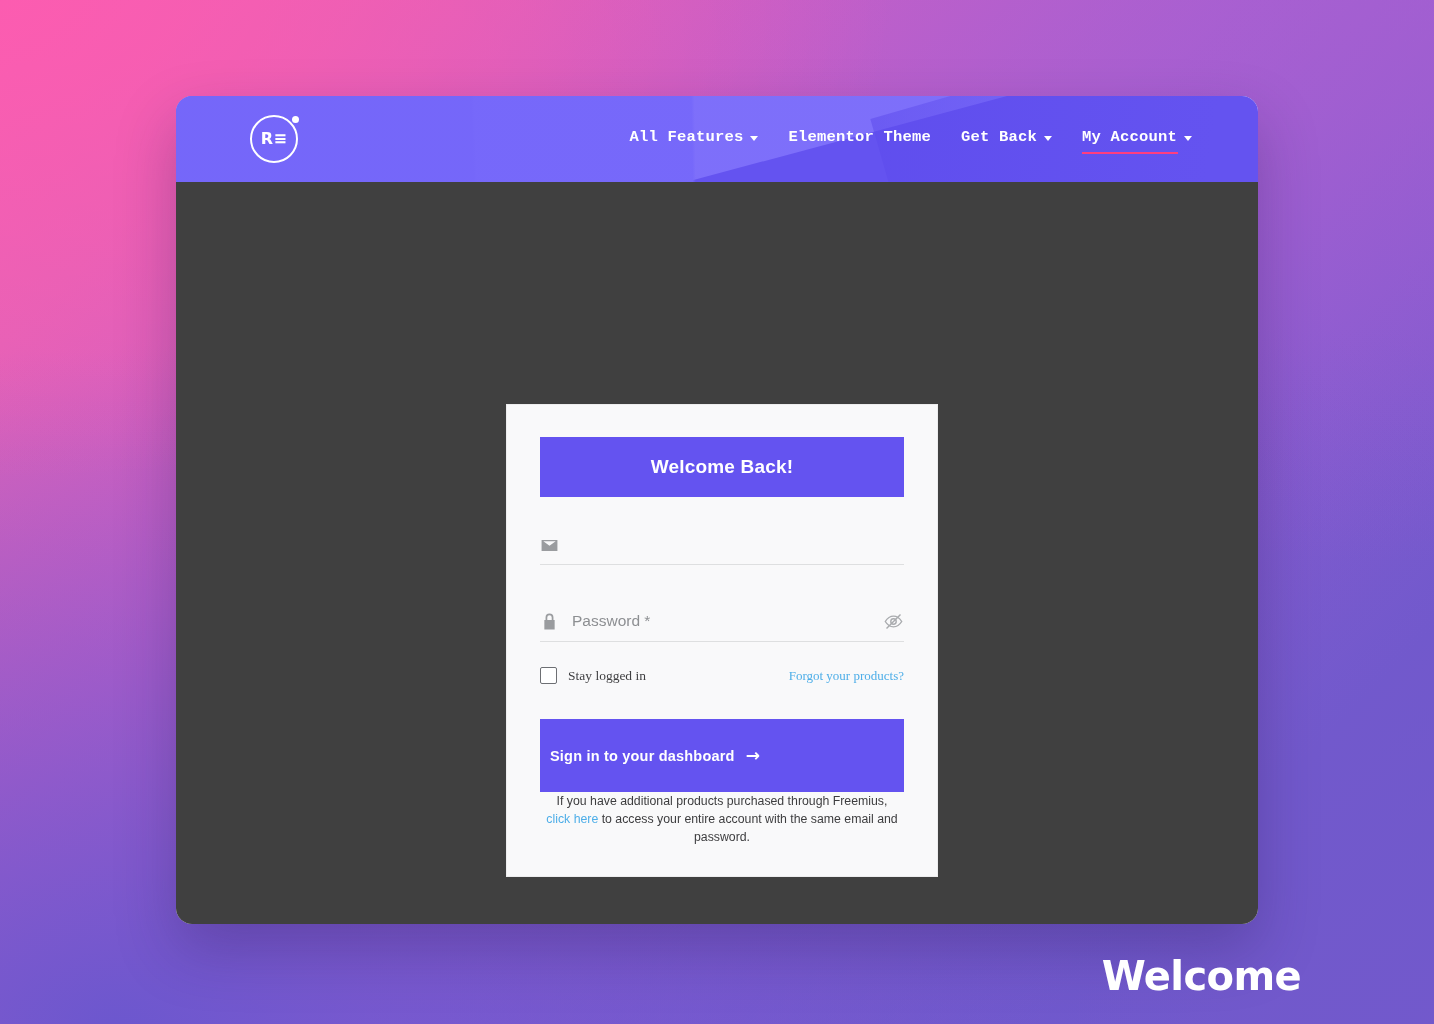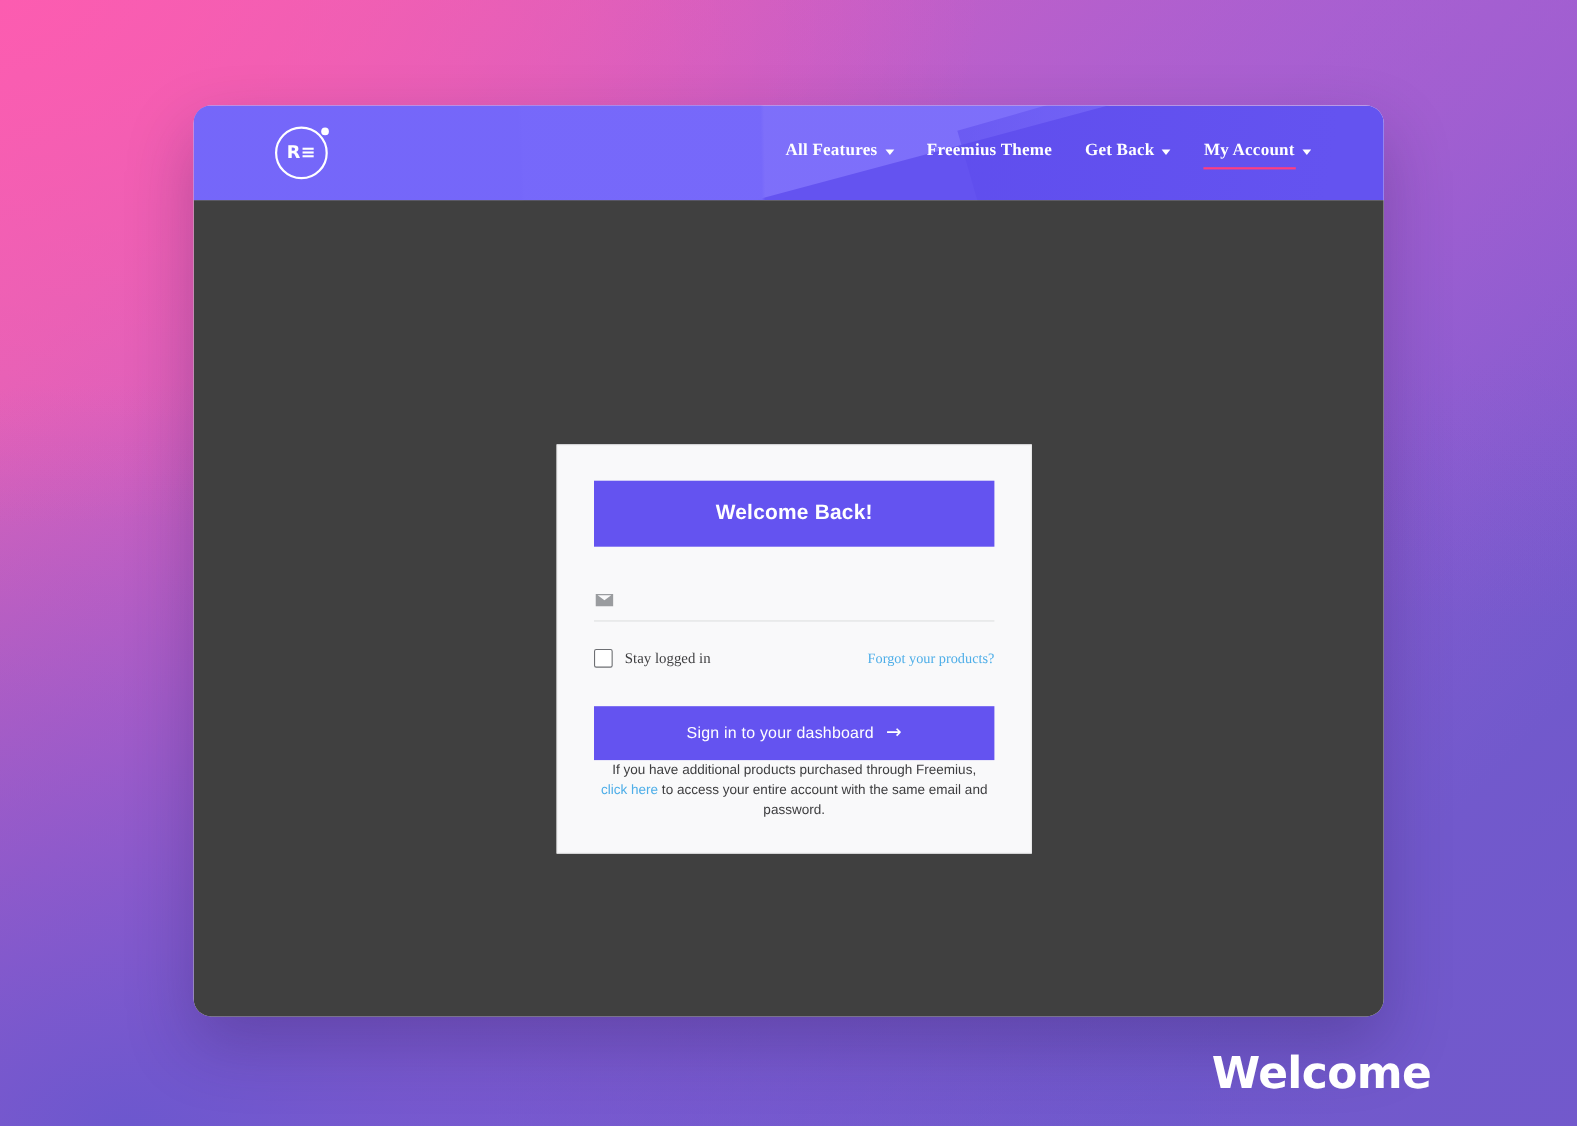--- a/index.html
+++ b/index.html
@@ -143,21 +143,21 @@
     display: flex;
     align-items: center;
     gap: 7px;
     color: #ffffff;
     font-size: 15.5px;
     font-weight: 700;
     letter-spacing: 0.2px;
     white-space: nowrap;
     padding-bottom: 4px;
     cursor: pointer;
-    font-family: Liberation Serif, serif;
+    font-family: Liberation Mono, monospace;
   }
   .nav-caret {
     width: 0; height: 0;
     border-left: 4.5px solid transparent;
     border-right: 4.5px solid transparent;
     border-top: 5px solid #ffffff;
     display: inline-block;
     margin-top: 2px;
   }
   .nav-item.active::after {
@@ -282,26 +282,26 @@
 
   
   #submit-button {
     margin-top: 35px;
     width: 100%;
     background: #6453f0;
     border: none;
     color: #ffffff;
     font-family: "Liberation Sans", sans-serif;
     font-size: 14.5px;
-    font-weight: 400;
+    font-weight: 700;
     letter-spacing: 0.2px;
-    padding: 16px 10px;
-    display: flex;
-    align-items: center;
-    justify-content: center;
+    padding: 28px 10px;
+    display: flex;
+    align-items: center;
+    justify-content: flex-start;
     gap: 11px;
     cursor: pointer;
   }
   #submit-arrow {
     font-size: 17px;
     line-height: 1;
     font-family: "DejaVu Sans", sans-serif;
   }
 
   
@@ -353,21 +353,21 @@
           </div>
           <div class="dot"></div>
         </div>
 
         <nav id="main-nav">
           <div class="nav-item">
             <span>All Features</span>
             <span class="nav-caret"></span>
           </div>
           <div class="nav-item">
-            <span>Freemius Theme</span>
+            <span>Elementor Theme</span>
           </div>
           <div class="nav-item">
             <span>Get Back</span>
             <span class="nav-caret"></span>
           </div>
           <div class="nav-item active">
             <span>My Account</span>
             <span class="nav-caret"></span>
           </div>
         </nav>
@@ -384,20 +384,35 @@
         <div id="form-fields">
 
           <div class="field">
             <span class="field-icon">
               <svg width="19" height="19" viewBox="0 0 24 24" aria-hidden="true">
                 <path fill="#9a9c9f" d="M2 5h20v14H2V5zm2.2 1.6L12 12.2l7.8-5.6H4.2z"></path>
               </svg>
             </span>
           </div>
 
+          <div class="field">
+            <span class="field-icon">
+              <svg width="19" height="19" viewBox="0 0 24 24" aria-hidden="true">
+                <path fill="#9a9c9f" d="M12 2a5 5 0 0 0-5 5v3H5.5v12h13V10H17V7a5 5 0 0 0-5-5zm0 2.2A2.8 2.8 0 0 1 14.8 7v3H9.2V7A2.8 2.8 0 0 1 12 4.2z"></path>
+              </svg>
+            </span>
+            <input class="field-input" type="password" placeholder="Password *" style="">
+            <span class="field-action">
+              <svg width="21" height="21" viewBox="0 0 24 24" aria-hidden="true">
+                <path fill="none" stroke="#a9abae" stroke-width="1.6" d="M2.6 12S6.4 5.9 12 5.9 21.4 12 21.4 12 17.6 18.1 12 18.1 2.6 12 2.6 12z"></path>
+                <circle cx="12" cy="12" r="3.1" fill="none" stroke="#a9abae" stroke-width="1.6"></circle>
+                <line x1="4" y1="20" x2="20" y2="4" stroke="#a9abae" stroke-width="1.7"></line>
+              </svg>
+            </span>
+          </div>
 
         </div>
 
         <div id="options-row">
           <div id="stay-logged-wrap">
             <span id="stay-logged-box"></span>
             <span id="stay-logged-label">Stay logged in</span>
           </div>
           <a id="forgot-link" href="#">Forgot your products?</a>
         </div>

